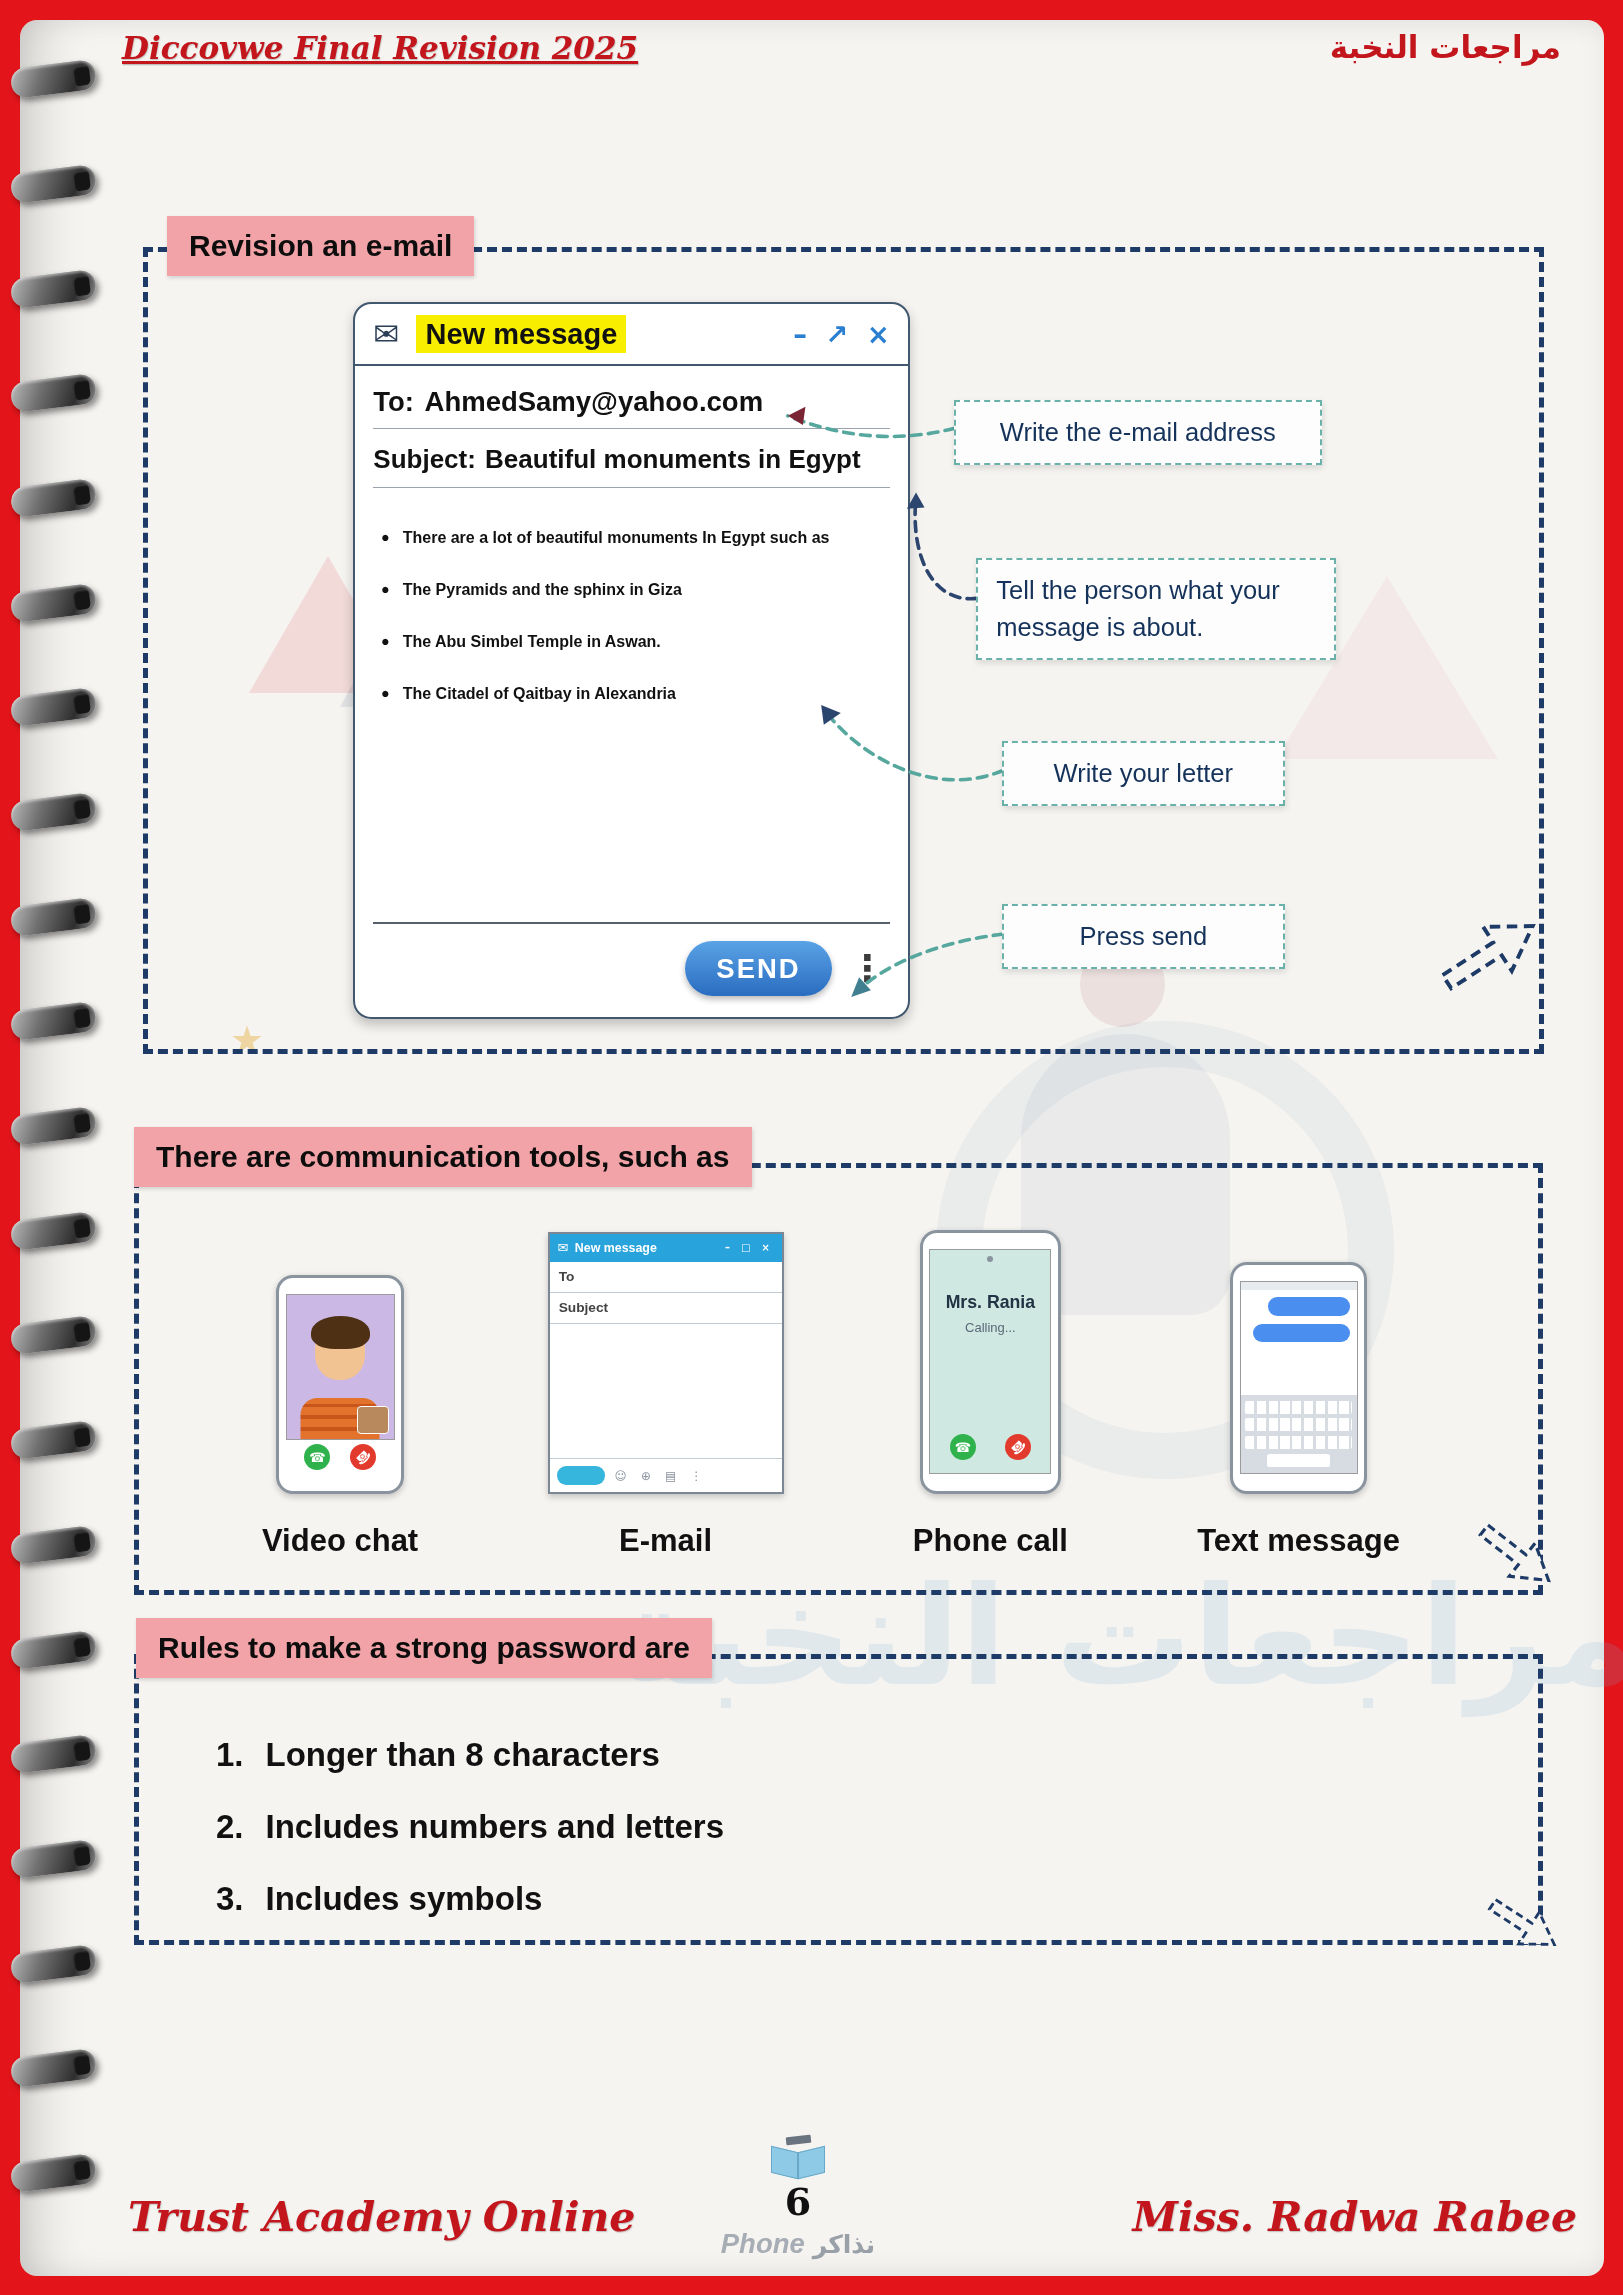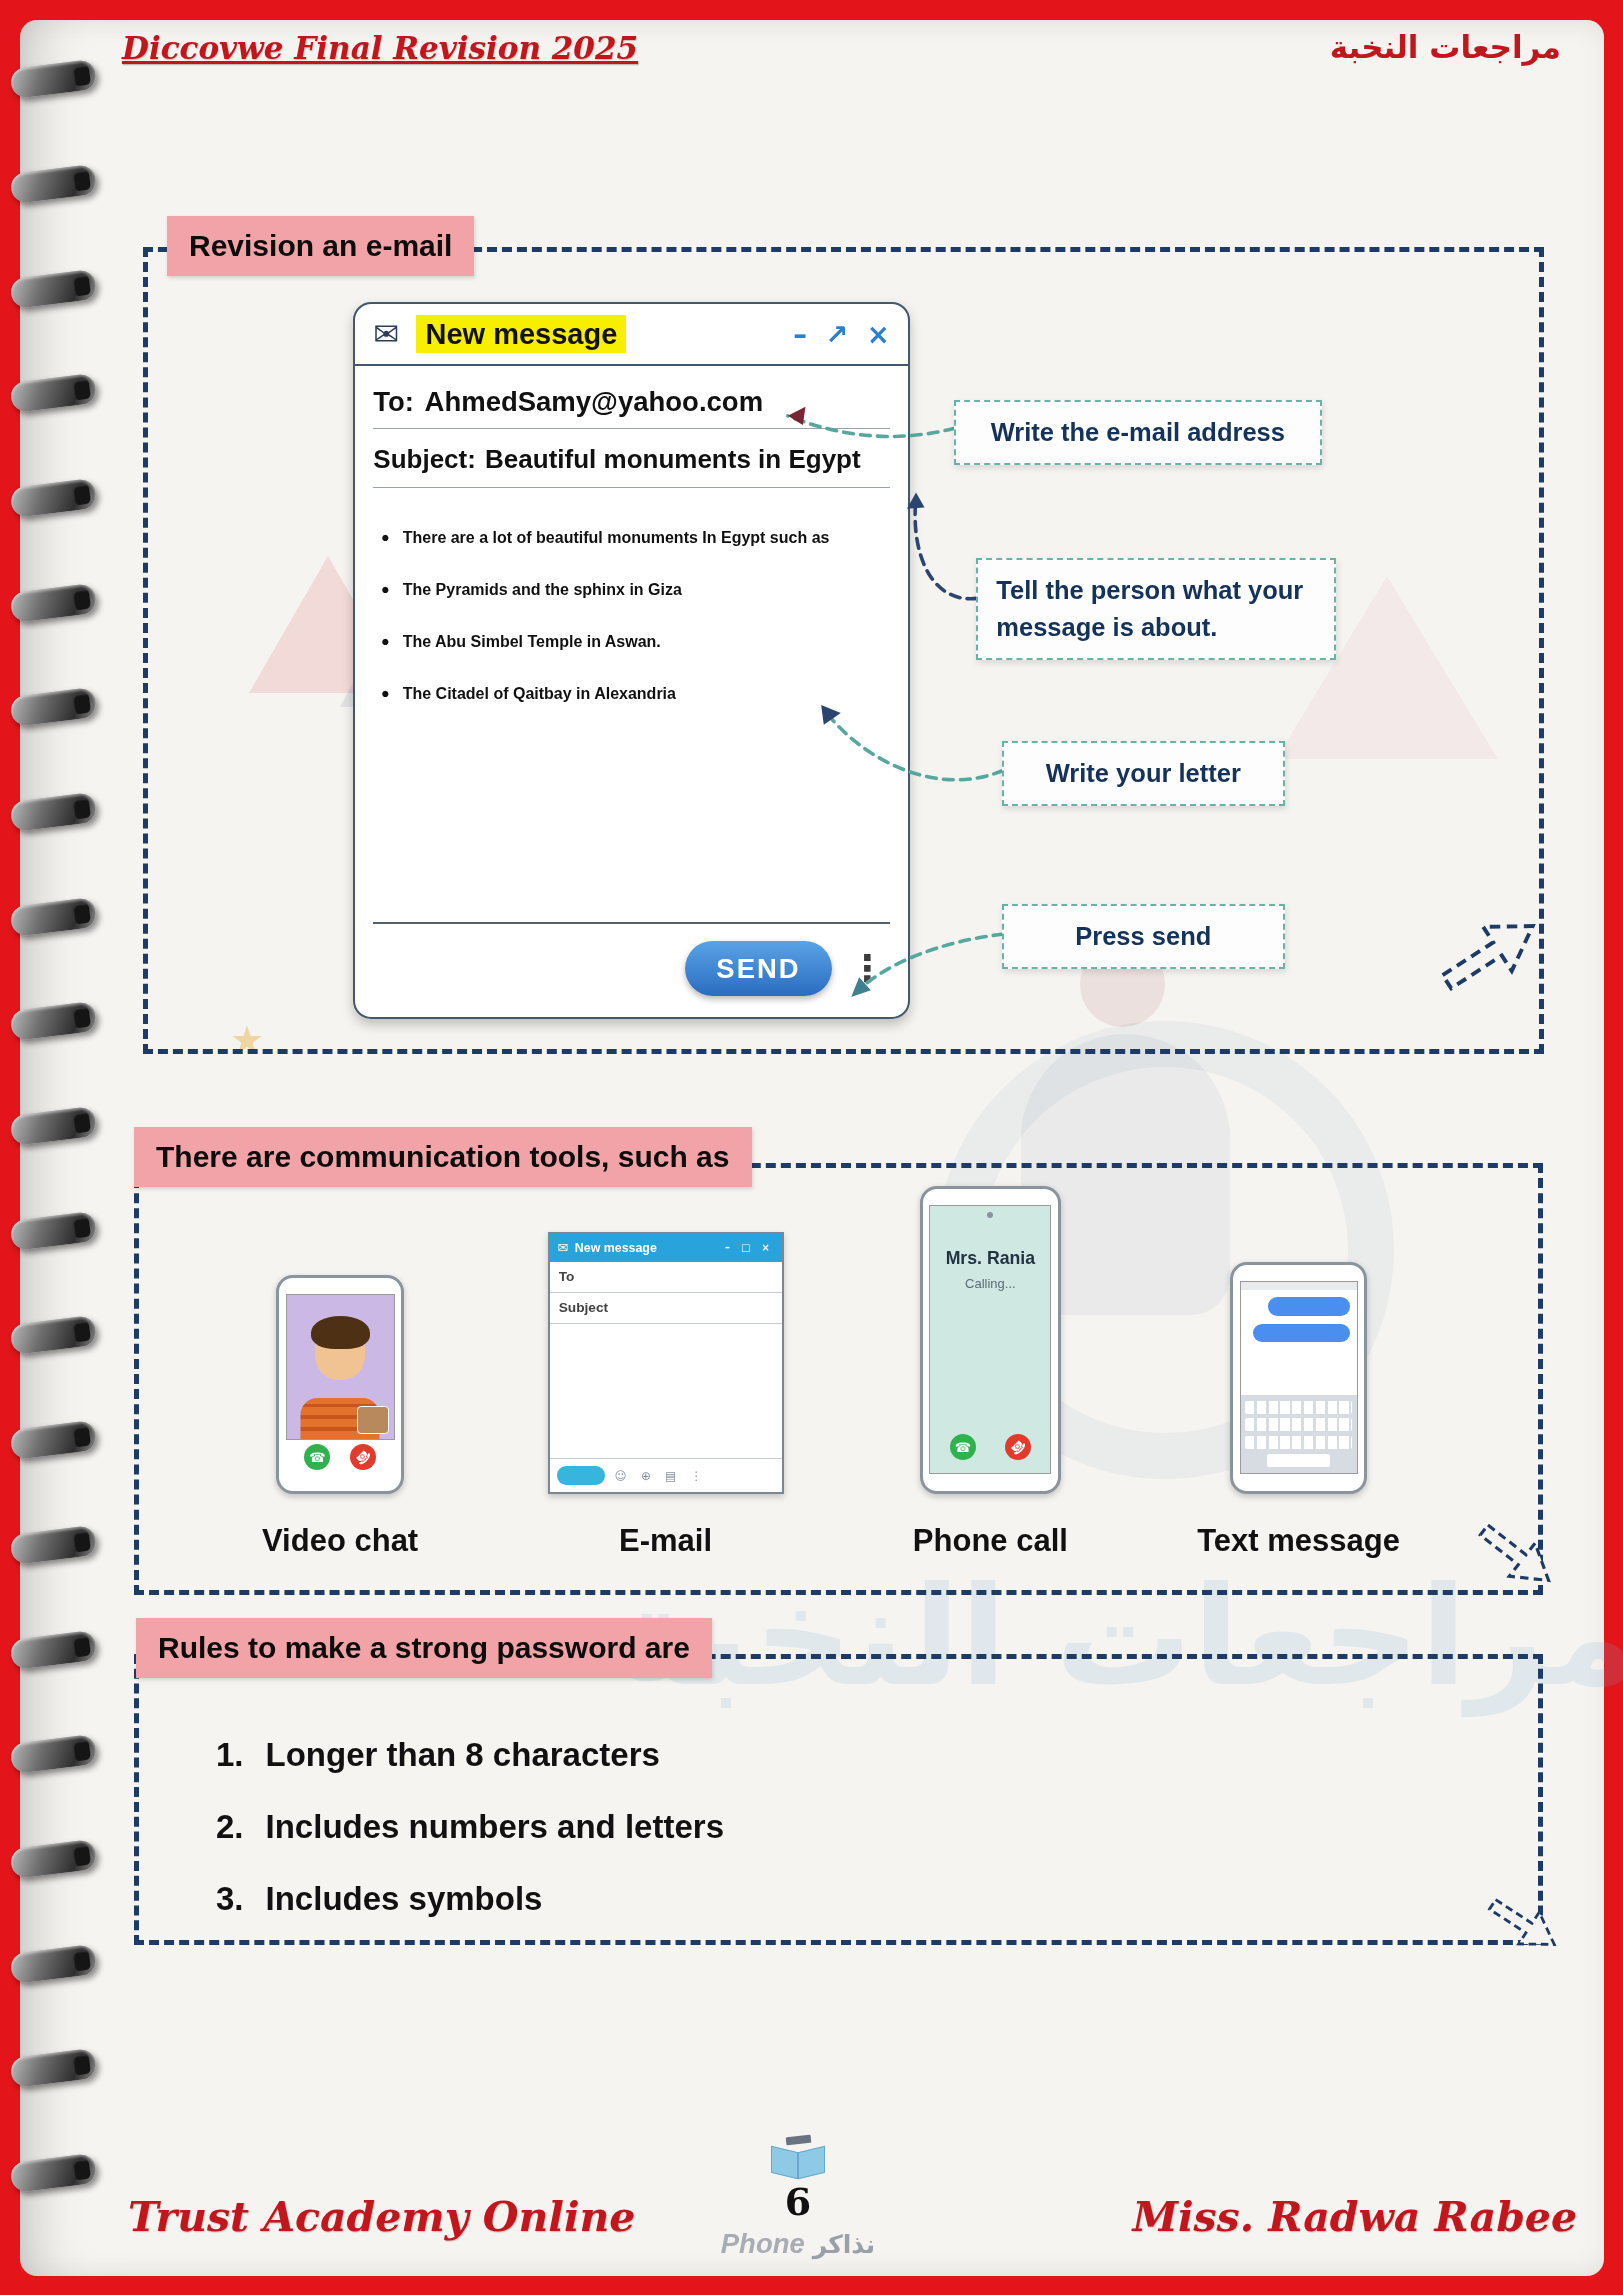--- a/index.html
+++ b/index.html
@@ -82,21 +82,21 @@
   .send-btn{
     width:147px;height:55px;border:none;border-radius:27.5px;cursor:pointer;
     background:linear-gradient(180deg,#5aa3e6,#2a6cc0);color:#fff;font-weight:bold;
     font-size:27.5px;letter-spacing:2px;box-shadow:0 3.3px 6.5px rgba(0,0,0,.28);
     font-family:"Liberation Sans",sans-serif;
   }
   .more-dots{font-size:37px;color:#3c3c3c;font-weight:bold;font-family:"DejaVu Sans",sans-serif;}
   
   .ann{
     position:absolute;border:2.6px dashed #6ab1a9;background:#fdfdfd;color:#15325a;
-    font-weight:bold;font-size:25.5px;z-index:6;display:flex;align-items:center;
+    font-weight:normal;font-size:25.5px;z-index:6;display:flex;align-items:center;
     padding:11.8px 18.3px;box-shadow:1.3px 2.6px 6.5px rgba(0,0,0,.12);line-height:1.45;
   }
   #ann1{left:954px;top:400px;width:327px;justify-content:center;text-align:center;}
   #ann2{left:976px;top:558px;width:319px;text-align:left;}
   #ann3{left:1002px;top:741px;width:242px;justify-content:center;text-align:center;}
   #ann4{left:1002px;top:904px;width:242px;justify-content:center;text-align:center;}
   .overlay-svg{position:absolute;left:143px;top:247px;z-index:5;pointer-events:none;}
   .corner-arrow{position:absolute;z-index:8;pointer-events:none;}
   
   .tools-row{
@@ -127,21 +127,21 @@
   .mini-mail{width:232px;height:258px;background:#fff;border:2px solid #7b8794;display:flex;flex-direction:column;box-shadow:0 2.6px 6.5px rgba(0,0,0,.2);}
   .mm-titlebar{height:27.5px;background:#29a3dc;color:#fff;display:flex;align-items:center;gap:6.5px;padding:0 7.9px;font-size:12.4px;font-weight:bold;flex:none;}
   .mm-env{font-family:"DejaVu Sans",sans-serif;font-size:13px;}
   .mm-controls{margin-left:auto;font-size:9.8px;letter-spacing:3.9px;font-family:"DejaVu Sans",sans-serif;}
   .mm-field{height:30px;border-bottom:1.3px solid #c3cbd3;display:flex;align-items:center;padding:0 9.2px;font-size:13.7px;font-weight:bold;color:#444;flex:none;}
   .mm-body{flex:1;}
   .mm-toolbar{height:33px;border-top:1.3px solid #c3cbd3;display:flex;align-items:center;gap:9.2px;padding:0 7.9px;flex:none;}
   .mm-send{width:48px;height:18.3px;border-radius:9.2px;background:#36b5dd;}
   .mm-icons{color:#8a929c;font-size:11.8px;letter-spacing:5.2px;font-family:"DejaVu Sans",sans-serif;}
   
-  .pc-frame{width:141px;height:308px;}
+  .pc-frame{width:141px;height:264px;}
   .pc-screen{position:relative;flex:1;background:#cfe8e2;border:0.7px solid #9b9b9b;display:flex;flex-direction:column;align-items:center;overflow:hidden;}
   .pc-cam{width:5.9px;height:5.9px;border-radius:50%;background:#8a949e;margin:6.5px auto 0;}
   .pc-caller{font-size:17.7px;font-weight:bold;color:#223344;margin-top:30px;}
   .pc-status{font-size:13px;color:#5a6a78;margin-top:6.5px;}
   .pc-buttons{margin-top:auto;margin-bottom:13px;display:flex;gap:29px;}
   
   .tm-frame{width:137px;height:232px;}
   .tm-screen{position:relative;flex:1;background:#fff;border:0.7px solid #9b9b9b;display:flex;flex-direction:column;overflow:hidden;}
   .tm-status{height:7.9px;background:#e8ebee;flex:none;}
   .tm-bubble{height:18.3px;border-radius:9.2px;background:#4a8ef0;margin:7.9px 6.5px 0 auto;flex:none;}

